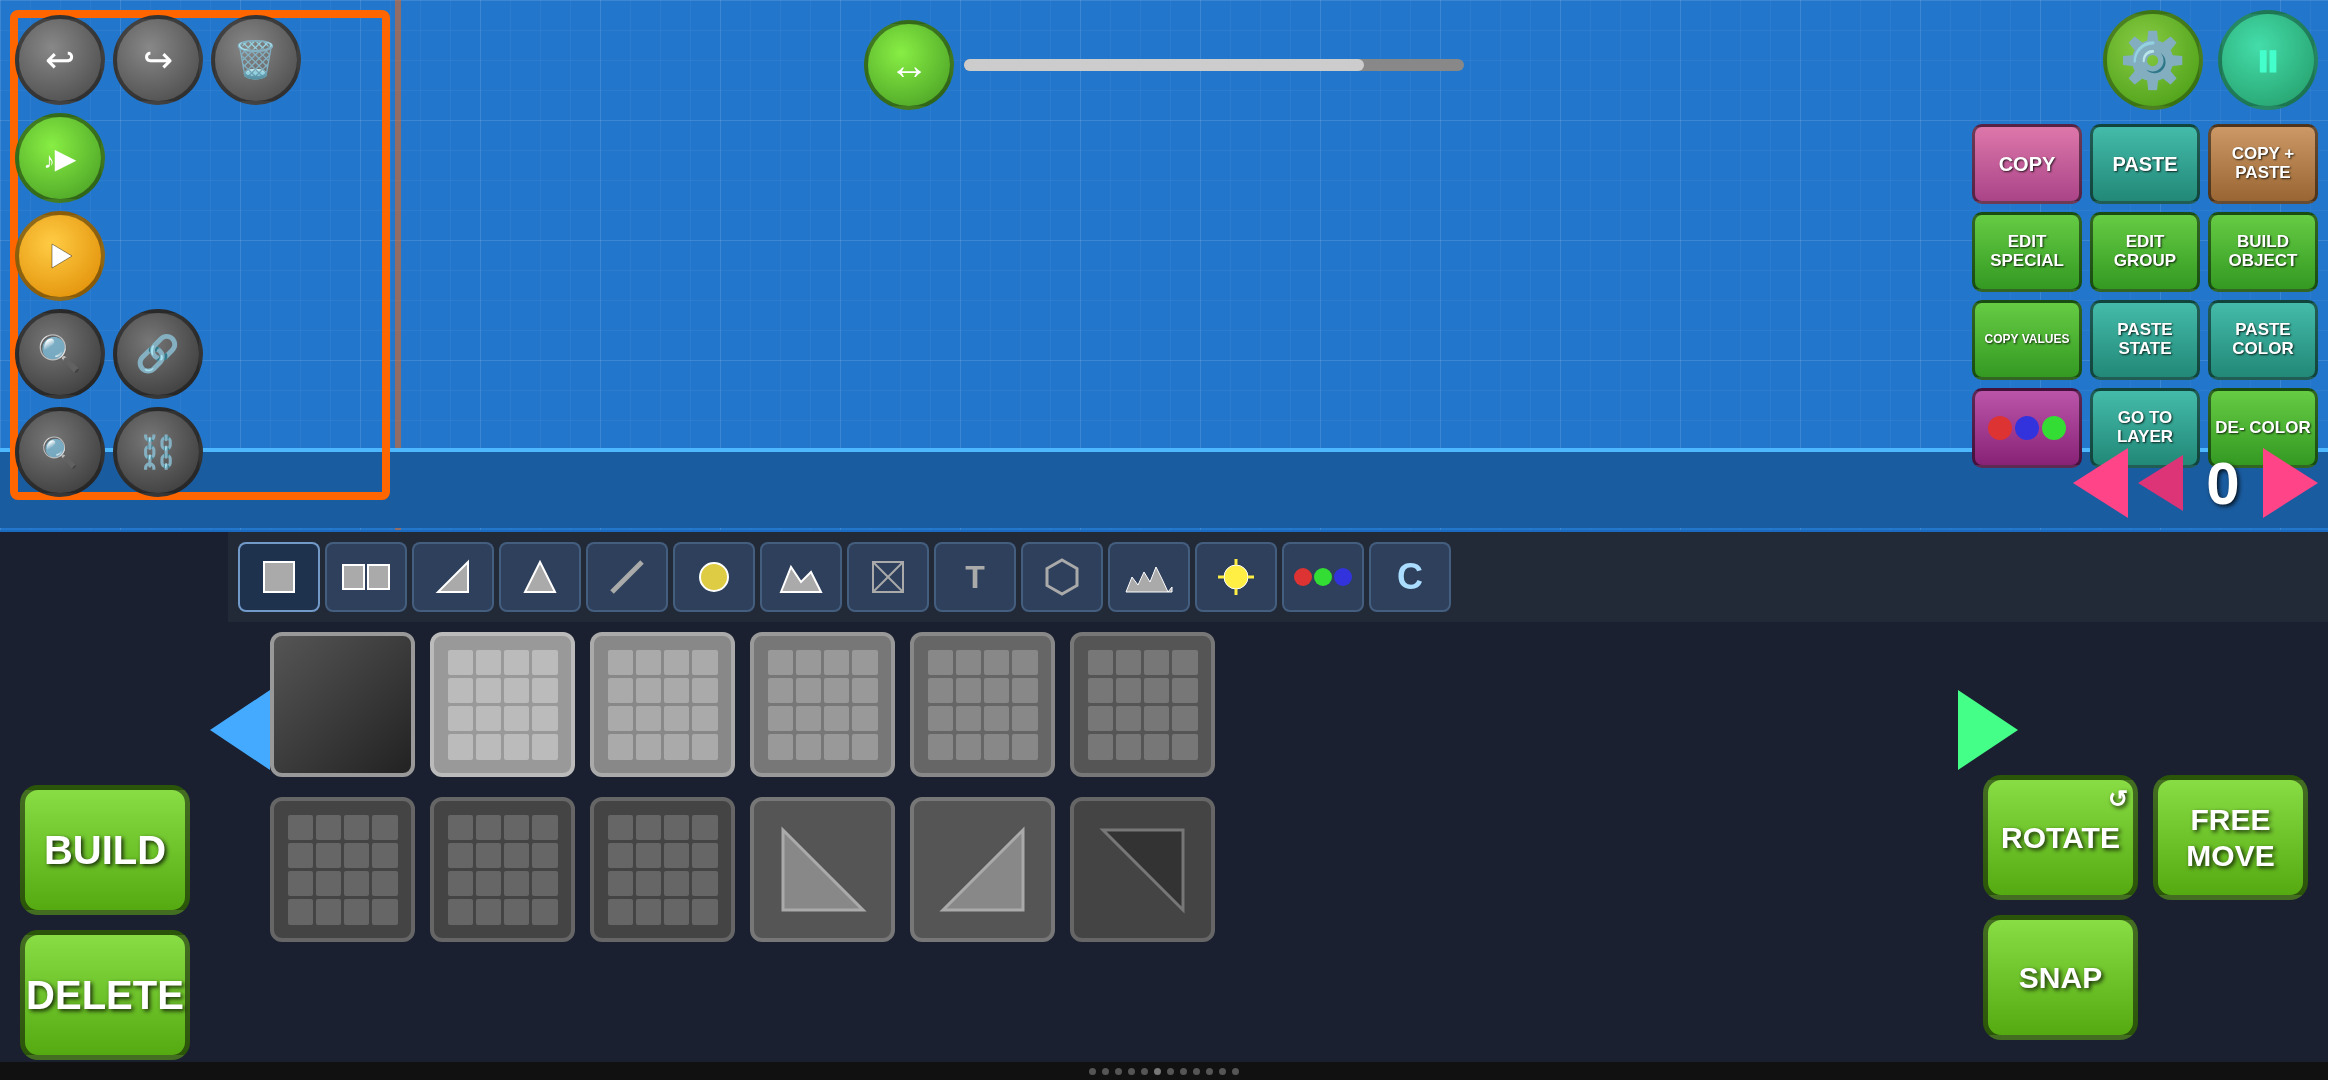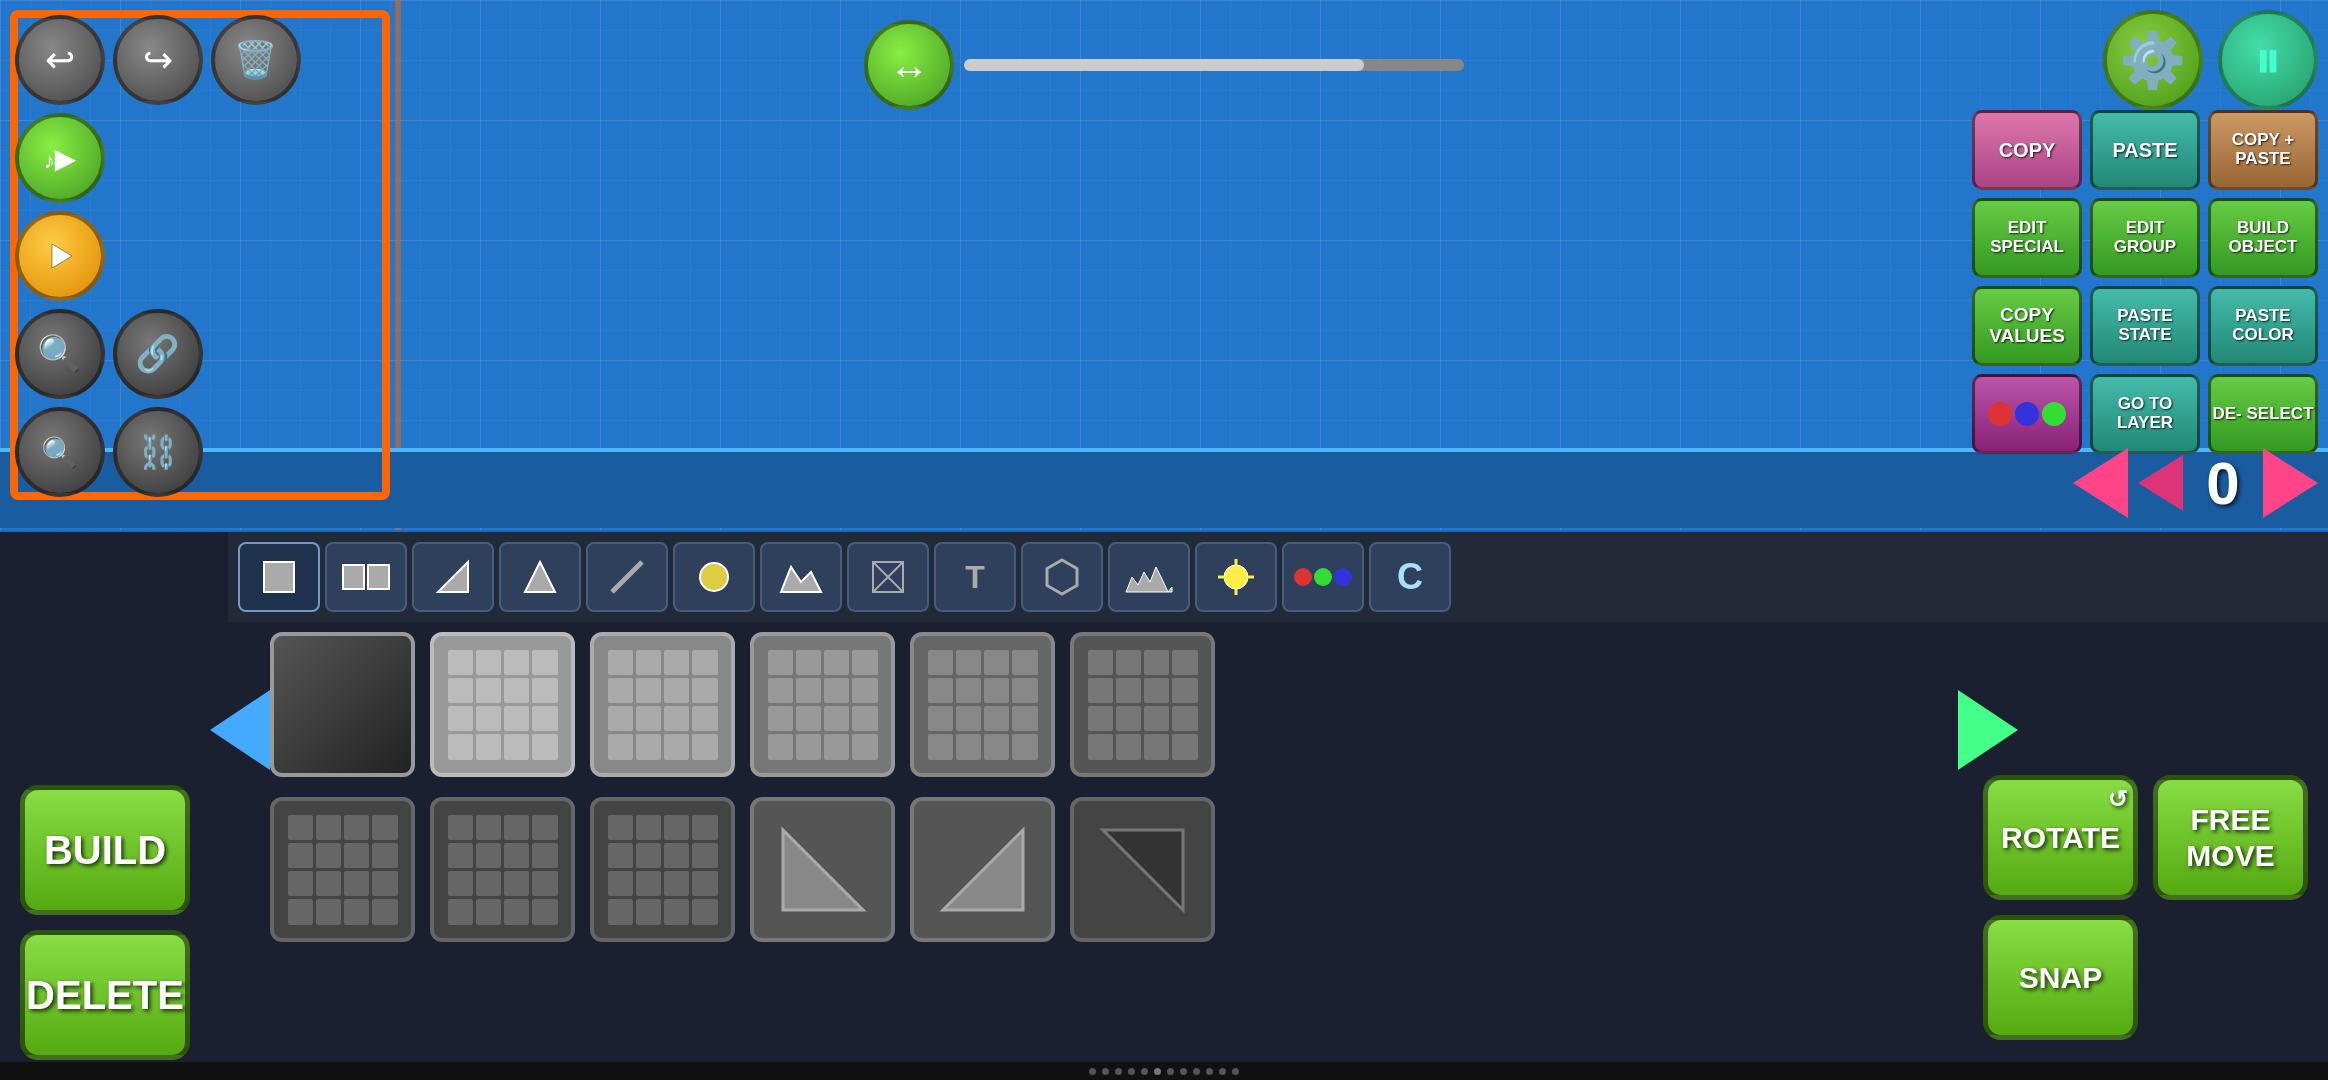--- a/index.html
+++ b/index.html
@@ -150,21 +150,21 @@
       cursor: pointer;
       display: flex;
       align-items: center;
       justify-content: center;
       font-size: 42px;
     }
 
     
     .right-panel {
       position: absolute;
-      top: 110px;
+      top: 124px;
       right: 10px;
       display: flex;
       flex-direction: column;
       gap: 8px;
       z-index: 20;
       align-items: center;
     }
 
     .right-panel-row {
       display: flex;
@@ -469,21 +469,21 @@
       <span>EDIT SPECIAL</span>
     </div>
     <div class="rp-btn rp-btn-green" style="font-size:17px;">
       <span>EDIT GROUP</span>
     </div>
     <div class="rp-btn rp-btn-green" style="font-size:17px;">
       <span>BUILD OBJECT</span>
     </div>
   </div>
   <div class="right-panel-row">
-    <div class="rp-btn rp-btn-green" style="font-size:19px;">
+    <div class="rp-btn rp-btn-green" style="font-size:12px;">
       <span>COPY VALUES</span>
     </div>
     <div class="rp-btn rp-btn-teal" style="font-size:17px;">
       <span>PASTE STATE</span>
     </div>
     <div class="rp-btn rp-btn-teal" style="font-size:17px;">
       <span>PASTE COLOR</span>
     </div>
   </div>
   <div class="right-panel-row">
@@ -491,21 +491,21 @@
       <div class="colors-icon">
         <div class="color-dot" style="background:#dd3333;"></div>
         <div class="color-dot" style="background:#3333dd;"></div>
         <div class="color-dot" style="background:#33dd33;"></div>
       </div>
     </div>
     <div class="rp-btn rp-btn-teal" style="font-size:17px;">
       <span>GO TO LAYER</span>
     </div>
     <div class="rp-btn rp-btn-green" style="font-size:17px;">
-      <span>DE- SELECT</span>
+      <span>DE- COLOR</span>
     </div>
   </div>
 </div>
 
 <div class="layer-row">
   <div class="arrow-left-tri"></div>
   <div class="arrow-left-tri-small"></div>
   <div class="layer-num">0</div>
   <div style="width:0;height:0;border-top:35px solid transparent;border-bottom:35px solid transparent;border-left:55px solid #ff4488;cursor:pointer;"></div>
 </div>

